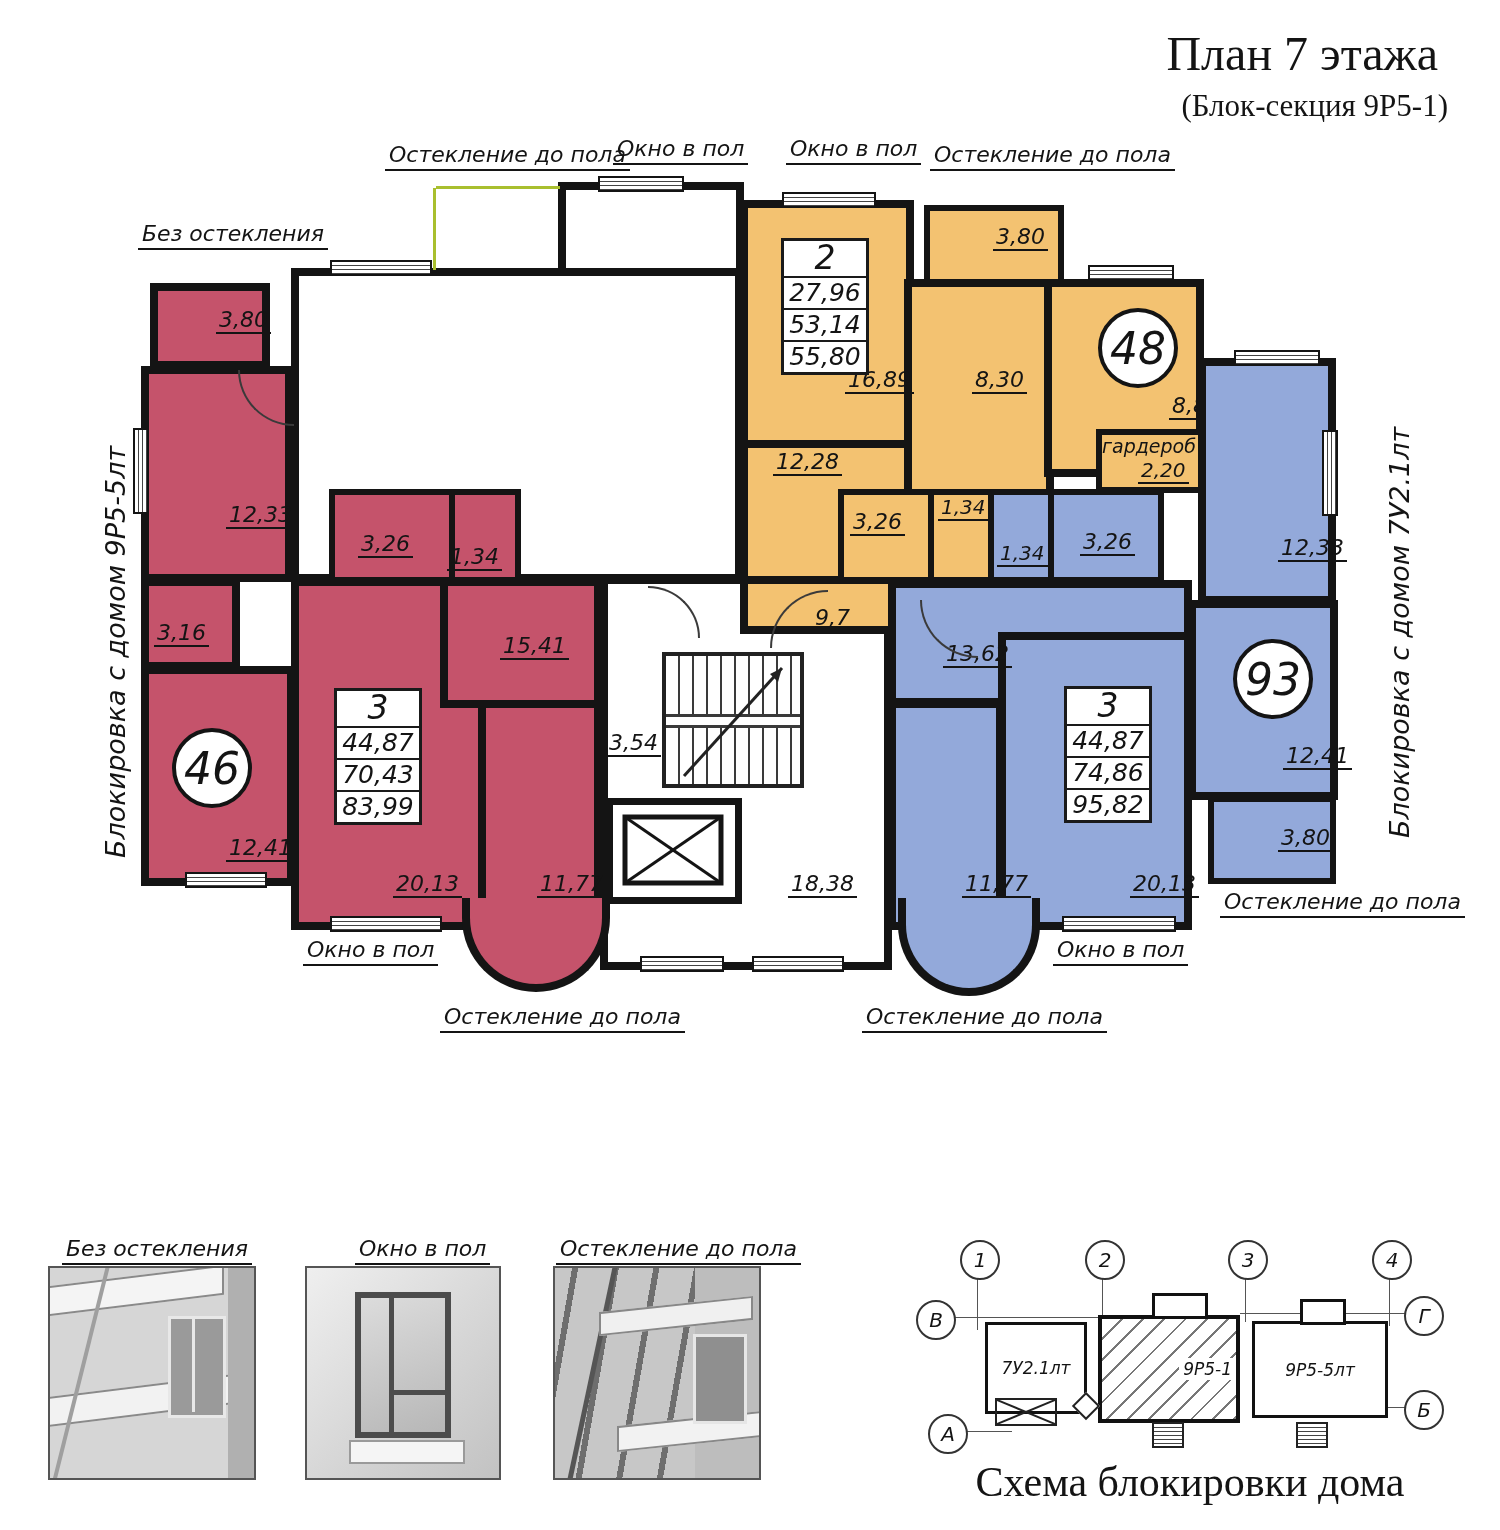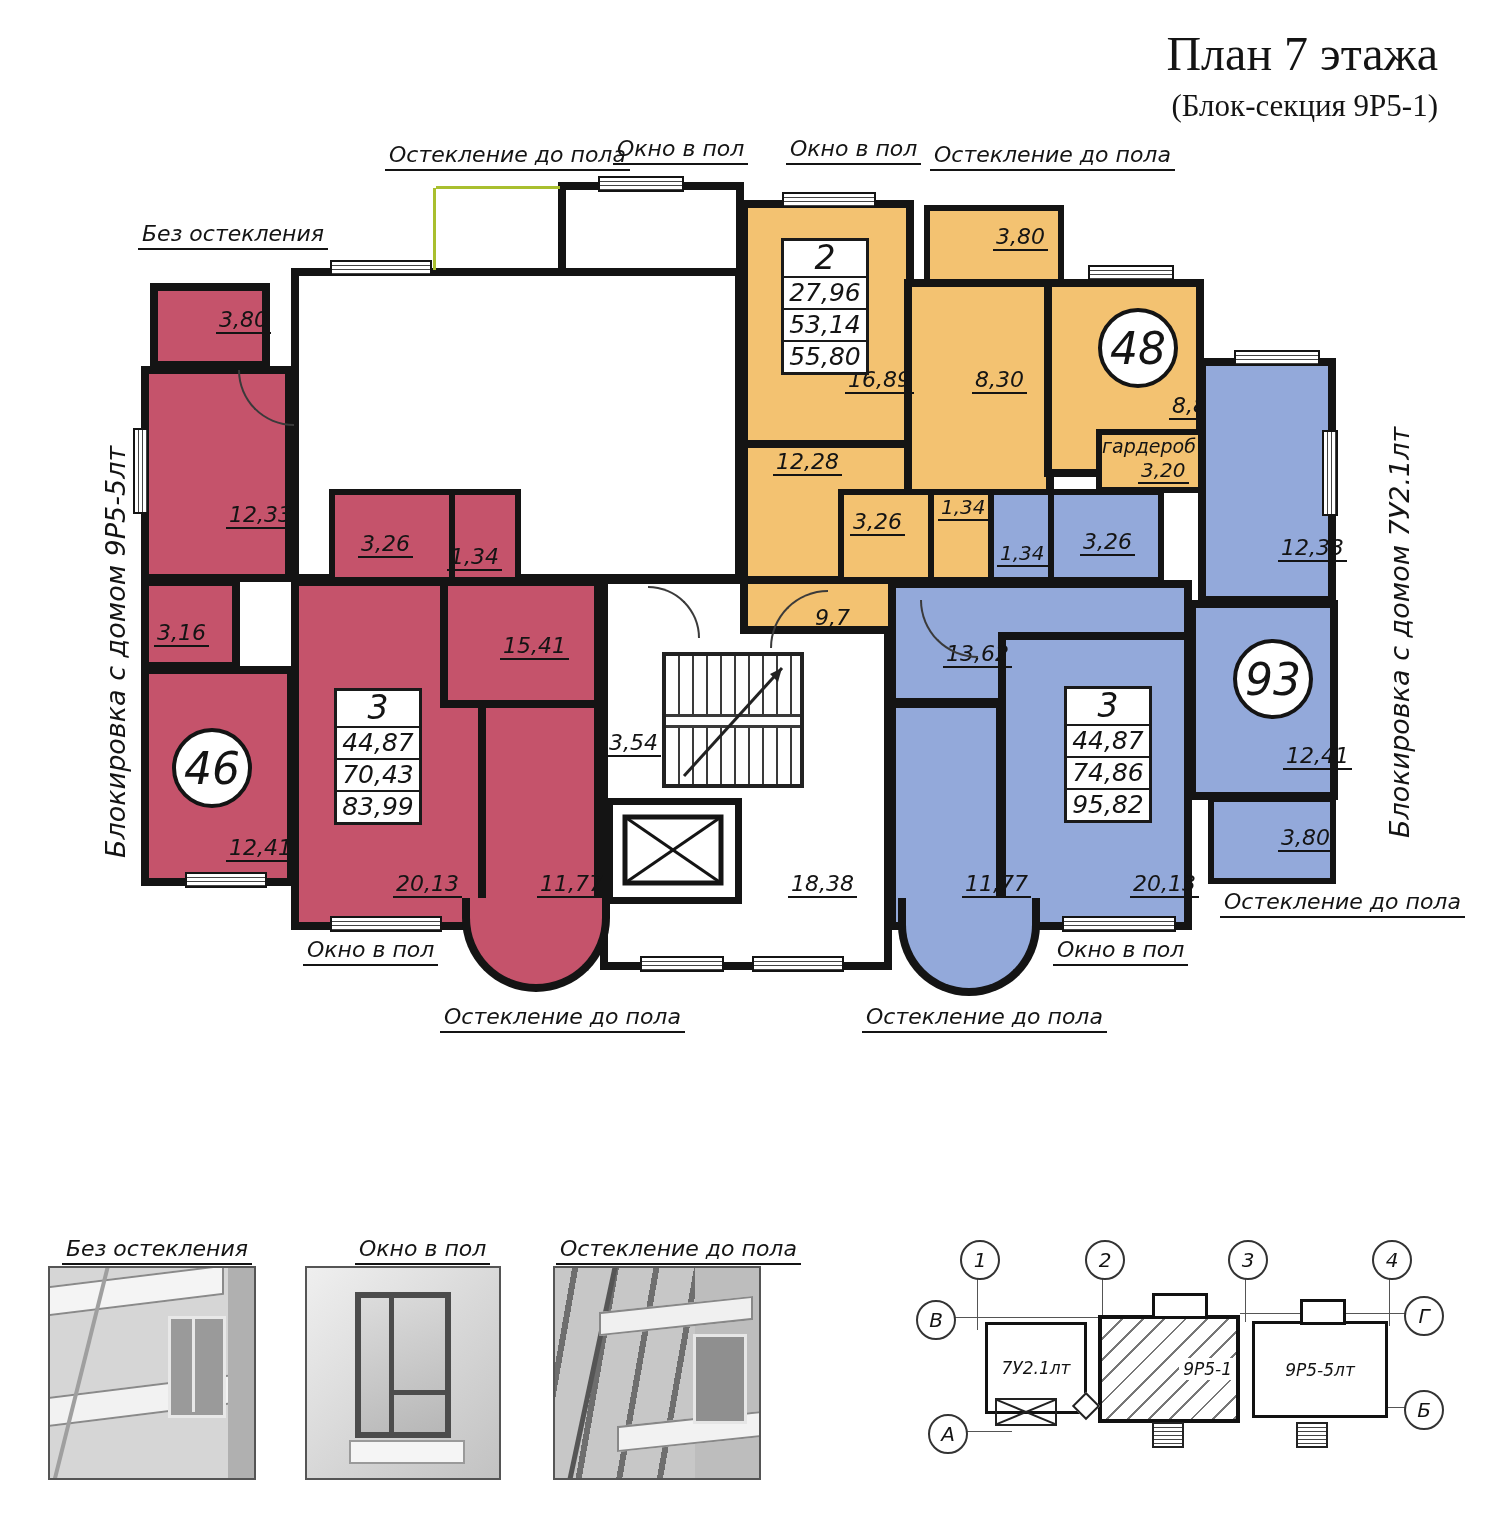--- a/index.html
+++ b/index.html
@@ -1,21 +1,21 @@
 <!DOCTYPE html>
 <html><head>
 <meta charset="utf-8">
 <style>
   html,body{margin:0;padding:0;background:#fff;}
   .sheet{position:relative;width:1500px;height:1530px;background:#ffffff;overflow:hidden;
          font-family:"DejaVu Sans",sans-serif;color:#141414;}
   
   .title{position:absolute;right:62px;top:26px;font-family:"Liberation Serif","DejaVu Serif",serif;
          font-size:48px;white-space:nowrap;}
-  .subtitle{position:absolute;right:62px;top:88px;font-family:"Liberation Serif","DejaVu Serif",serif;
+  .subtitle{position:absolute;right:52px;top:88px;font-family:"Liberation Serif","DejaVu Serif",serif;
          font-size:31px;white-space:nowrap;}
   
   .room{position:absolute;border:8px solid #141414;box-sizing:border-box;}
   .thin{border-width:6px;}
   .white{background:#ffffff;}
   
   .anno{position:absolute;font-style:italic;font-size:22px;white-space:nowrap;
         border-bottom:2px solid #141414;padding:0 4px 2px;line-height:1.1;}
   .area{position:absolute;font-style:italic;font-size:22px;white-space:nowrap;
         border-bottom:2px solid #141414;padding:0 3px 1px;line-height:1.05;background:transparent;}
@@ -125,21 +125,21 @@
   <div class="room thin" style="left: 1096px; top: 429px; width: 108px; height: 64px; background: rgb(243, 194, 113);"></div>
   <div class="room" style="left: 740px; top: 440px; width: 172px; height: 144px; background: rgb(243, 194, 113);"></div>
   <div class="room thin" style="left: 838px; top: 489px; width: 98px; height: 94px; background: rgb(243, 194, 113);"></div>
   <div class="room thin" style="left: 928px; top: 489px; width: 68px; height: 94px; background: rgb(243, 194, 113);"></div>
 
   <div class="area" style="left:845px;top:368px;">16,89</div>
   <div class="area" style="left:972px;top:368px;">8,30</div>
   <div class="area" style="left:993px;top:225px;">3,80</div>
   <div class="area" style="left:1143px;top:394px;margin-left:26px;">8,87</div>
   <div class="small-label" style="left:1102px;top:437px;">гардероб</div>
-  <div class="area" style="left:1138px;top:460px;font-size:20px;">3,20</div>
+  <div class="area" style="left:1138px;top:460px;font-size:20px;">2,20</div>
   <div class="area" style="left:773px;top:450px;">12,28</div>
   <div class="area" style="left:850px;top:510px;">3,26</div>
   <div class="area" style="left:938px;top:497px;font-size:20px;">1,34</div>
 
   <div class="apnum" style="left:1098px;top:308px;">48</div>
   <div class="tbl" style="left:781px;top:238px;">
     <div>2</div>
     <div>27,96</div>
     <div>53,14</div>
     <div>55,80</div>
@@ -281,13 +281,14 @@
   <div style="position:absolute;left:995px;top:1398px;width:62px;height:28px;border:2px solid #222;box-sizing:border-box;z-index:3;">
     <svg width="58" height="24" viewBox="0 0 58 24">
         <line x1="0" y1="0" x2="58" y2="24" stroke="#222" stroke-width="2"></line>
         <line x1="58" y1="0" x2="0" y2="24" stroke="#222" stroke-width="2"></line>
       </svg>
   </div>
   <div style="position:absolute;left:1076px;top:1396px;width:16px;height:16px;border:2px solid #222;transform:rotate(45deg);background:#fff;z-index:3;"></div>
   <div style="position:absolute;left:1152px;top:1422px;width:32px;height:26px;border:2px solid #222;box-sizing:border-box;background:repeating-linear-gradient(180deg,#fff 0 3px,#444 3px 4px);z-index:3;"></div>
   <div style="position:absolute;left:1296px;top:1422px;width:32px;height:26px;border:2px solid #222;box-sizing:border-box;background:repeating-linear-gradient(180deg,#fff 0 3px,#444 3px 4px);z-index:3;"></div>
 
+  <div class="scheme-title">Схема блокировки дома</div>
 </div>
 
 </body></html>

